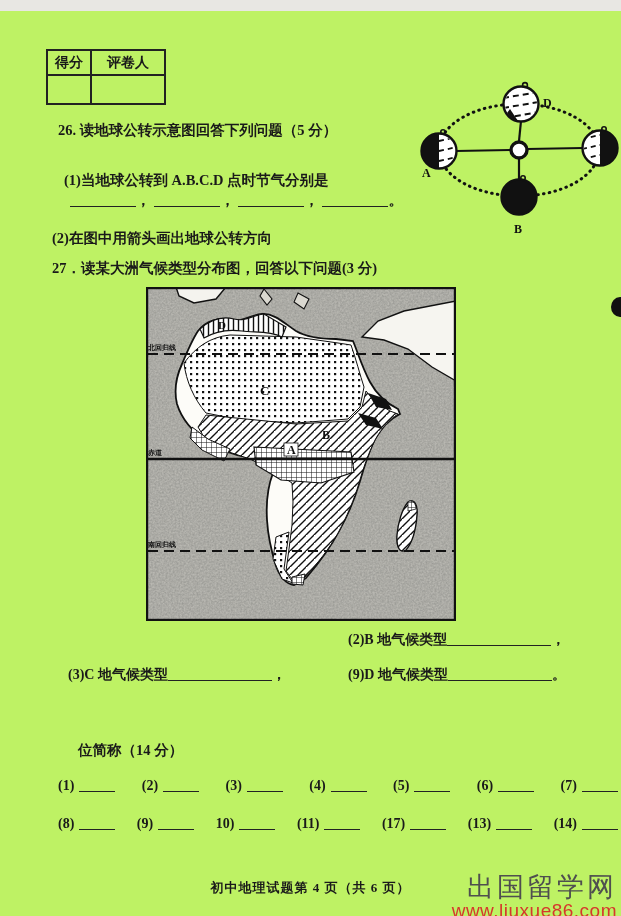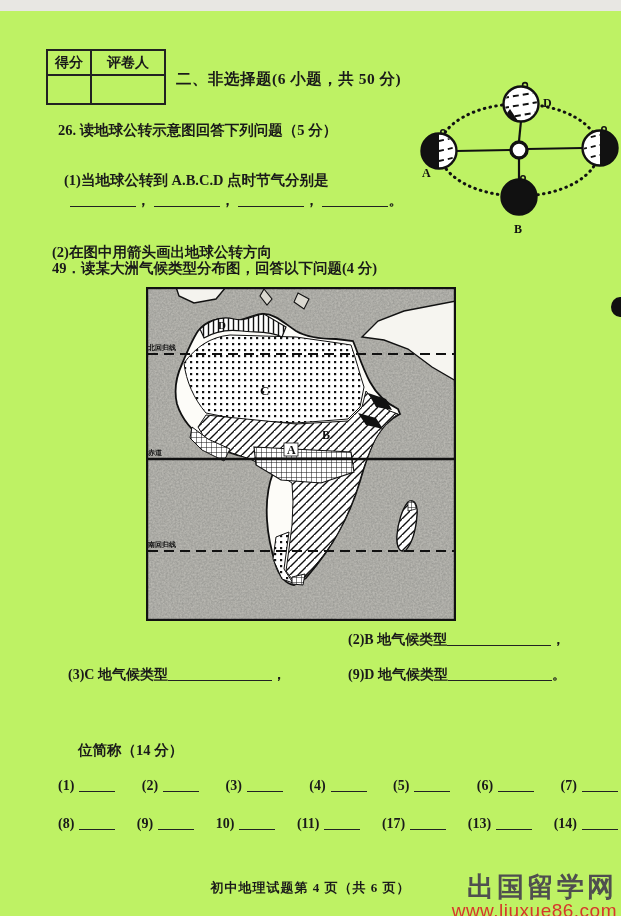--- a/index.html
+++ b/index.html
@@ -29,49 +29,48 @@
   
   .blank-row{position:absolute;left:58px;width:560px;display:flex;justify-content:space-between;
     font-size:14px;font-weight:600;}
   .blank-row .item{white-space:nowrap;}
   .blank-row .bl{width:36px;margin-left:5px;}
   
   .footer-page{position:absolute;left:0;top:868px;width:100%;text-align:center;
     font-size:13px;font-weight:600;letter-spacing:1px;}
   .watermark{position:absolute;right:4px;top:862px;text-align:right;
     font-family:"Liberation Sans","DejaVu Sans",sans-serif;line-height:1.05;}
-  .watermark .name{font-size:27px;font-weight:700;color:#4f4f4f;letter-spacing:3px;}
+  .watermark .name{font-size:27px;font-weight:400;color:#4f4f4f;letter-spacing:3px;}
   .watermark .url{font-size:19px;font-weight:400;color:#d6372c;letter-spacing:.5px;}
   .edge-blob{position:absolute;right:-8px;top:286px;width:18px;height:20px;background:#111;border-radius:50%;}
 </style>
 </head>
 <body>
 
 <div class="page">
 
   <div class="score-table">
     <div class="cell">得分</div>
     <div class="cell">评卷人</div>
     <div class="cell empty"></div>
     <div class="cell empty"></div>
   </div>
 
-  <div class="section-title">二、非选择题(6 小题，共 50 分)</div>
 
   <div class="tline" style="left:58px;top:110px;">26. 读地球公转示意图回答下列问题（5 分）</div>
   <div class="tline" style="left:64px;top:160px;">(1)当地球公转到 A.B.C.D 点时节气分别是</div>
   <div class="tline" style="left:70px;top:180px;">
     <span class="bl" style="width:66px;"></span><span>，</span>
     <span class="bl" style="width:66px;"></span><span>，</span>
     <span class="bl" style="width:66px;"></span><span>，</span>
     <span class="bl" style="width:66px;"></span><span>。</span>
   </div>
-  <div class="tline" style="left:52px;top:232px;">(2)在图中用箭头画出地球公转方向</div>
-
-  <div class="tline" style="left:52px;top:248px;">49．读某大洲气候类型分布图，回答以下问题(4 分)</div>
+  <div class="tline" style="left:52px;top:218px;">(2)在图中用箭头画出地球公转方向</div>
+
+  <div class="tline" style="left:52px;top:248px;">27．读某大洲气候类型分布图，回答以下问题(3 分)</div>
 
   <div class="orbit-wrap">
     <svg width="215" height="170" viewBox="0 0 215 170">
 
       <ellipse cx="113" cy="79" rx="80" ry="46" fill="none" stroke="#111" stroke-width="3" stroke-dasharray="0.6 5.2" stroke-linecap="round"></ellipse>
 
       <g stroke="#111" stroke-width="2.2">
         <line x1="113" y1="70" x2="115" y2="50"></line>
         <line x1="105" y1="79" x2="50" y2="80"></line>
         <line x1="121" y1="78" x2="177" y2="77"></line>

